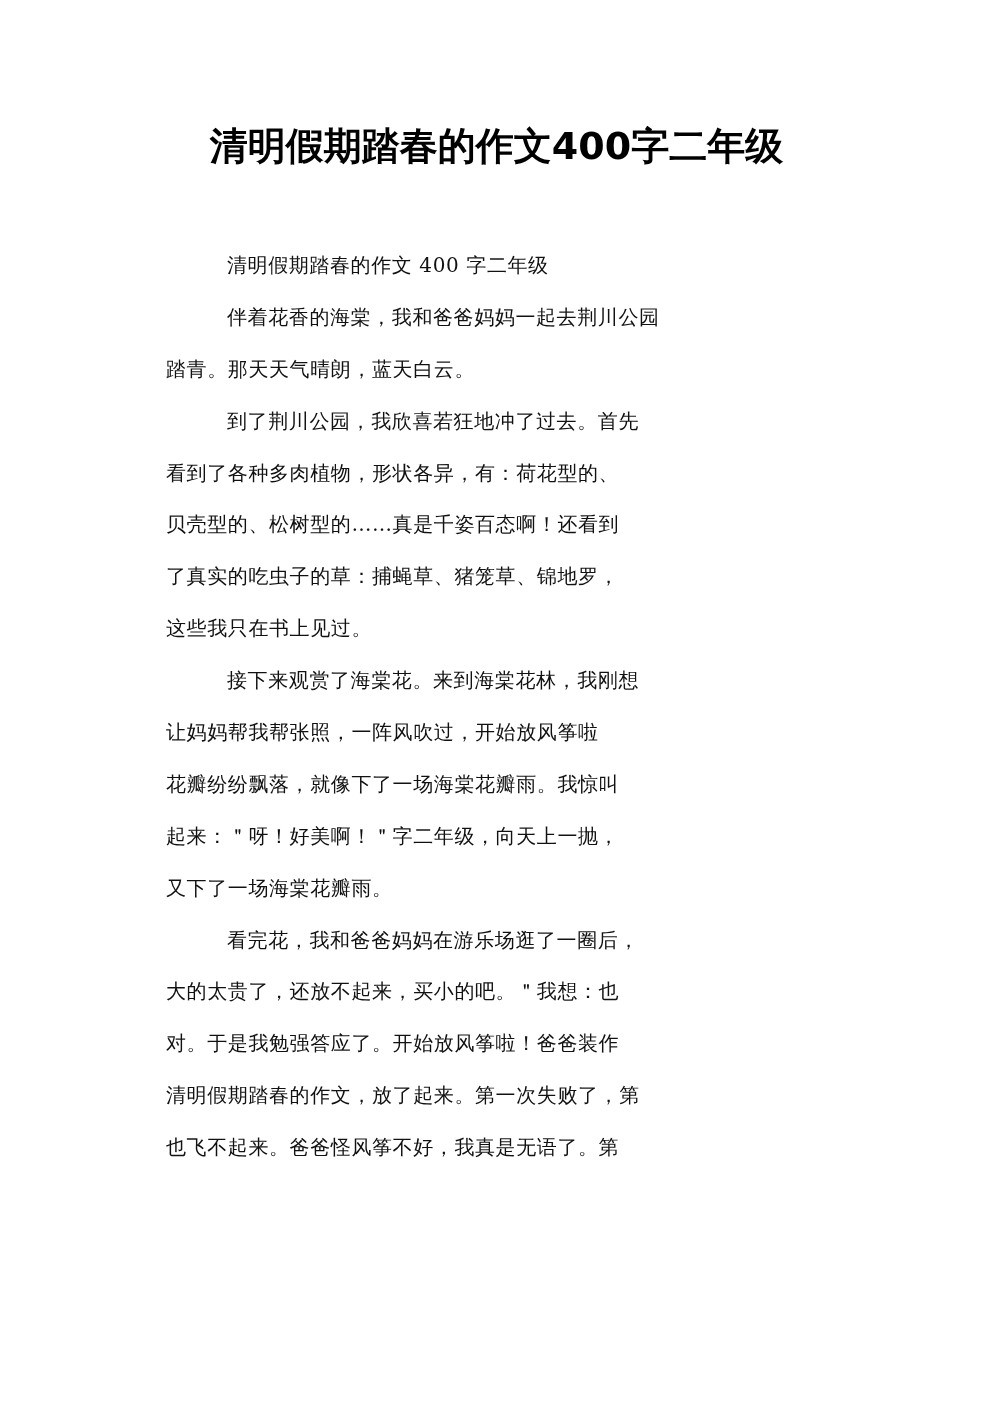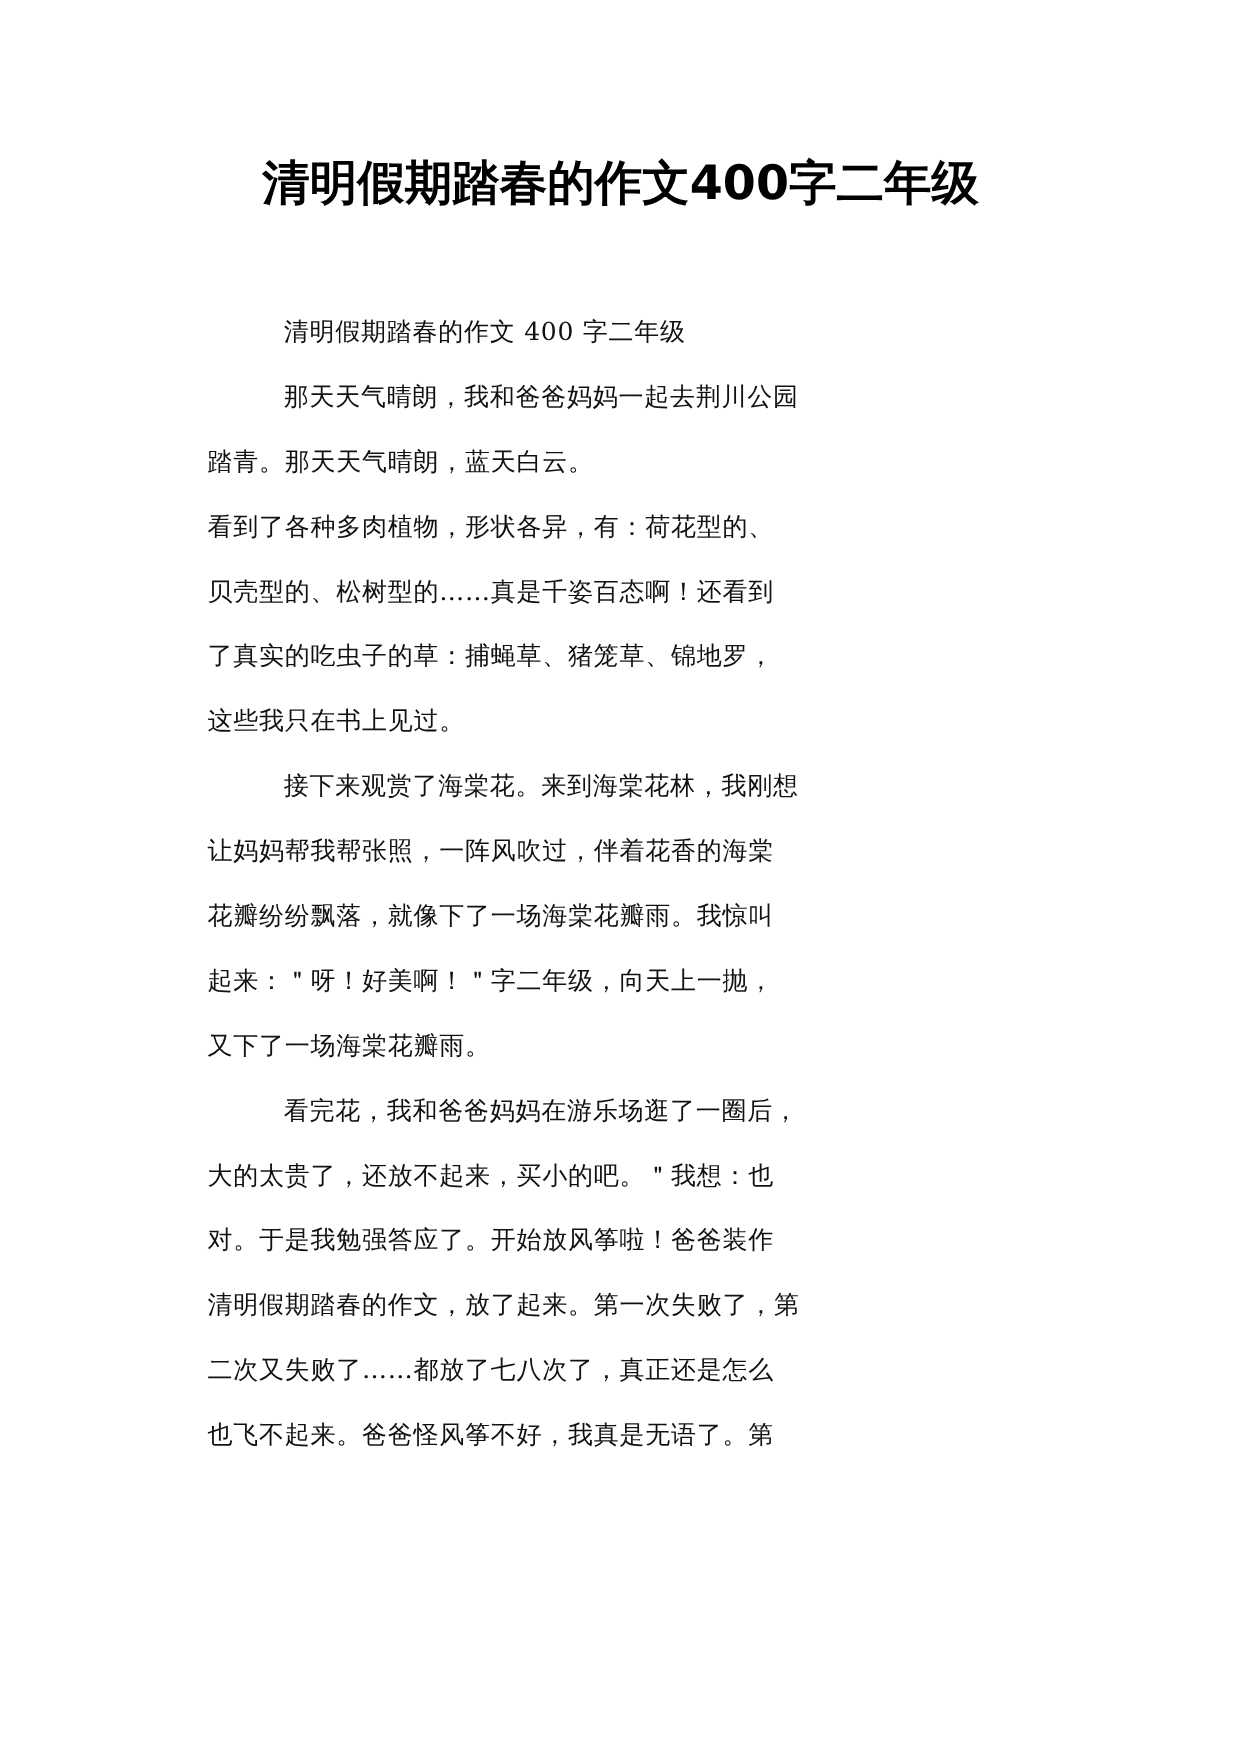--- a/index.html
+++ b/index.html
@@ -56,34 +56,34 @@
 </head>
 <body>
 
 <div class="page">
   <h1 class="doc-title">清明假期踏春的作文400字二年级</h1>
 
   <div class="body-text">
 
     <div class="line indent">清明假期踏春的作文 400 字二年级</div>
 
-    <div class="line indent">那天天气晴朗，我和爸爸妈妈一起去荆川公园</div>
+    <div class="line indent">伴着花香的海棠，我和爸爸妈妈一起去荆川公园</div>
     <div class="line">踏青。那天天气晴朗，蓝天白云。</div>
 
+    <div class="line indent">到了荆川公园，我欣喜若狂地冲了过去。首先</div>
     <div class="line">看到了各种多肉植物，形状各异，有：荷花型的、</div>
     <div class="line">贝壳型的、松树型的……真是千姿百态啊！还看到</div>
     <div class="line">了真实的吃虫子的草：捕蝇草、猪笼草、锦地罗，</div>
     <div class="line">这些我只在书上见过。</div>
 
     <div class="line indent">接下来观赏了海棠花。来到海棠花林，我刚想</div>
-    <div class="line">让妈妈帮我帮张照，一阵风吹过，伴着花香的海棠</div>
+    <div class="line">让妈妈帮我帮张照，一阵风吹过，开始放风筝啦</div>
     <div class="line">花瓣纷纷飘落，就像下了一场海棠花瓣雨。我惊叫</div>
     <div class="line">起来：＂呀！好美啊！＂字二年级，向天上一抛，</div>
     <div class="line">又下了一场海棠花瓣雨。</div>
 
     <div class="line indent">看完花，我和爸爸妈妈在游乐场逛了一圈后，</div>
     <div class="line">大的太贵了，还放不起来，买小的吧。＂我想：也</div>
     <div class="line">对。于是我勉强答应了。开始放风筝啦！爸爸装作</div>
     <div class="line">清明假期踏春的作文，放了起来。第一次失败了，第</div>
-    <div class="line">二次又失败了……都放了七八次了，真正还是怎么</div>
     <div class="line">也飞不起来。爸爸怪风筝不好，我真是无语了。第</div>
   </div>
 </div>
 
 </body></html>

